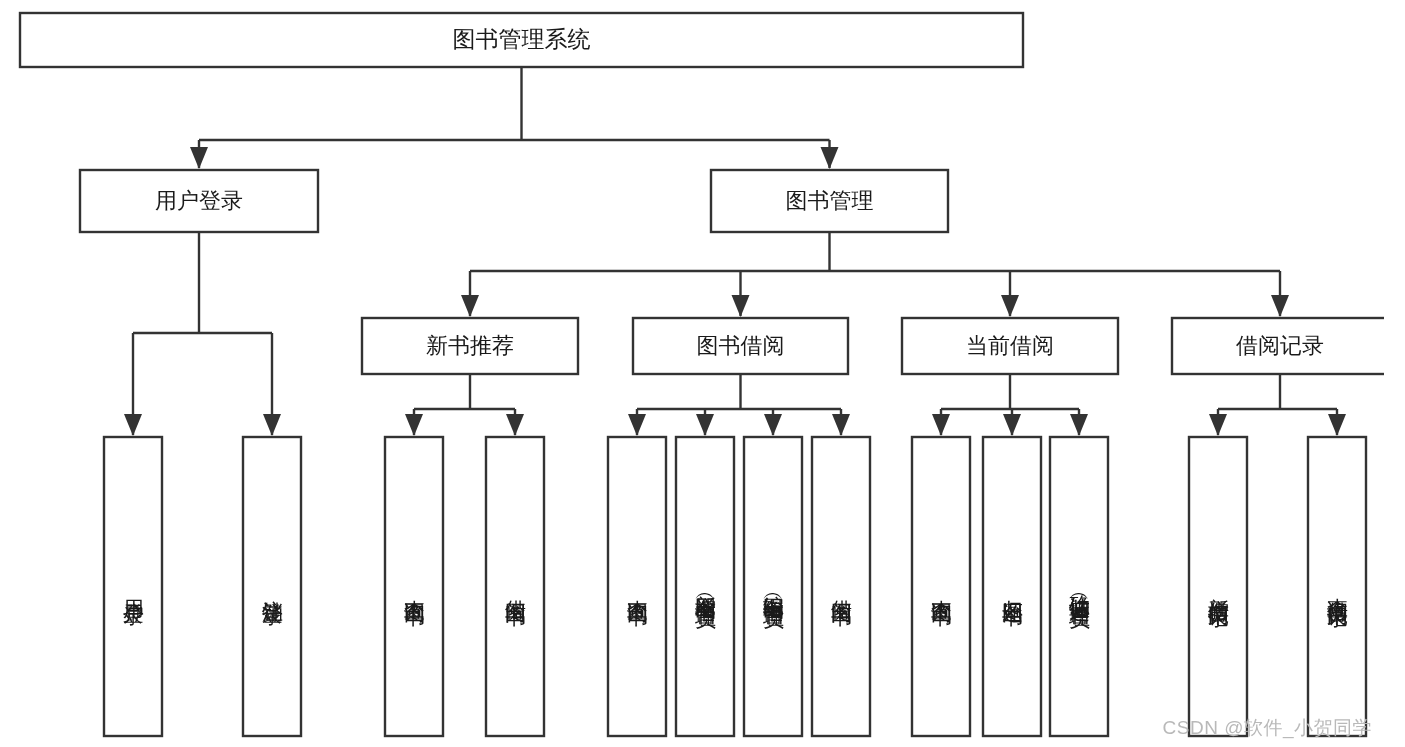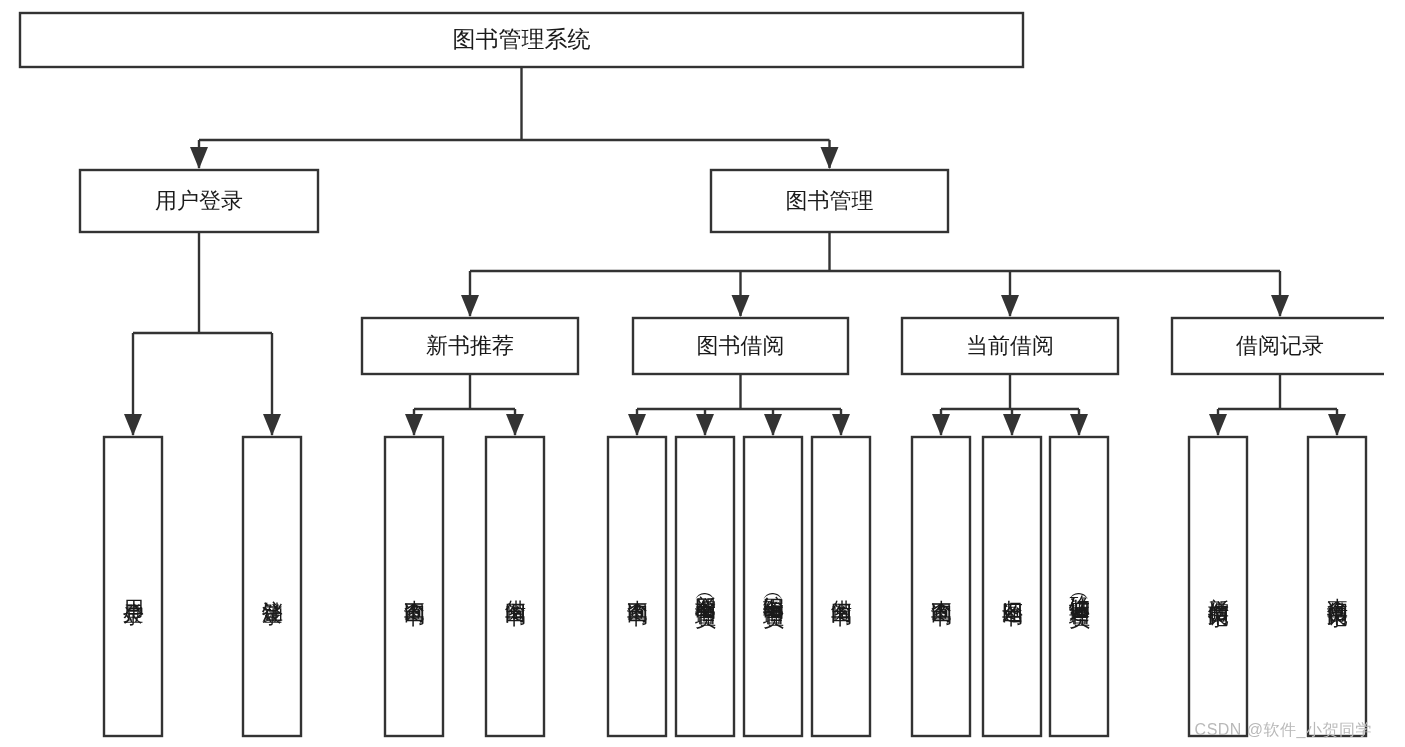--- a/index.html
+++ b/index.html
@@ -71,21 +71,21 @@
     color: #1a1a1a;
     letter-spacing: 2px;
     white-space: nowrap;
     text-align: center;
   }
   .watermark {
     position: absolute;
     right: 12px;
     bottom: 6px;
     font-family: "Liberation Sans", "DejaVu Sans", sans-serif;
-    font-size: 16px;
+    font-size: 19px;
     color: #b9b9b9;
     letter-spacing: 0.5px;
     white-space: nowrap;
   }
 </style>
 </head>
 <body>
 
 <div id="diagram-root">
 

